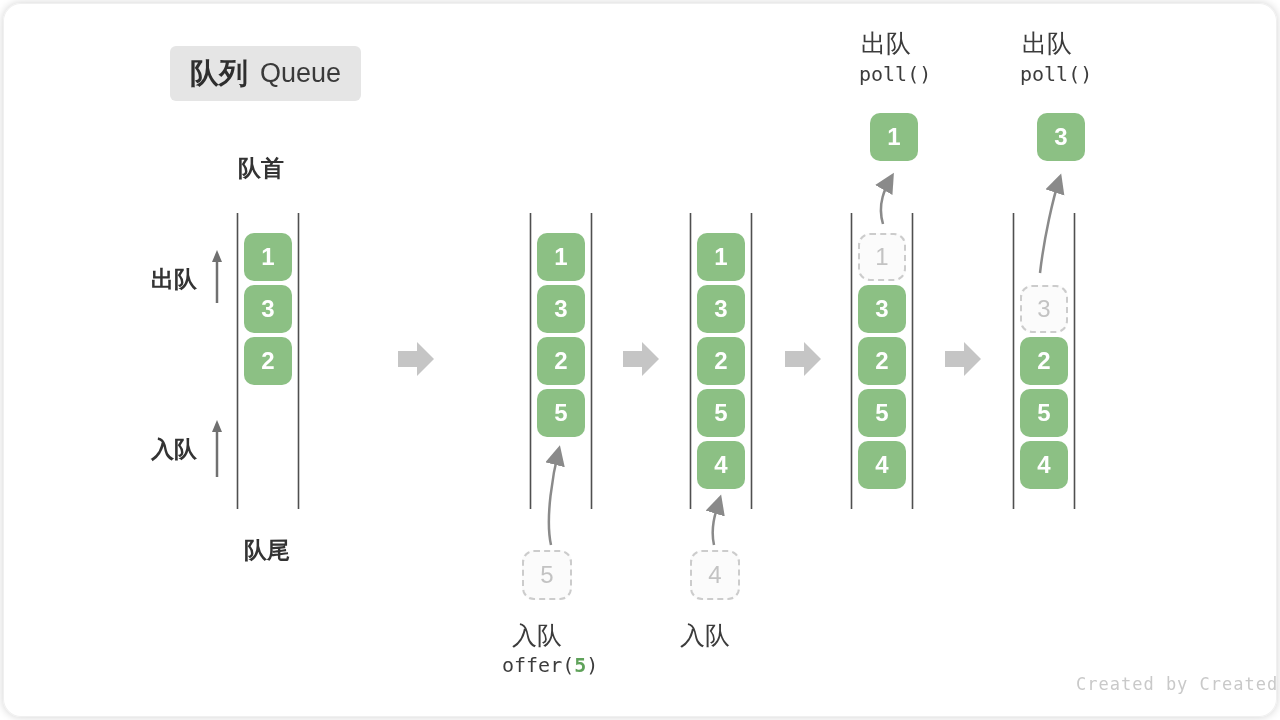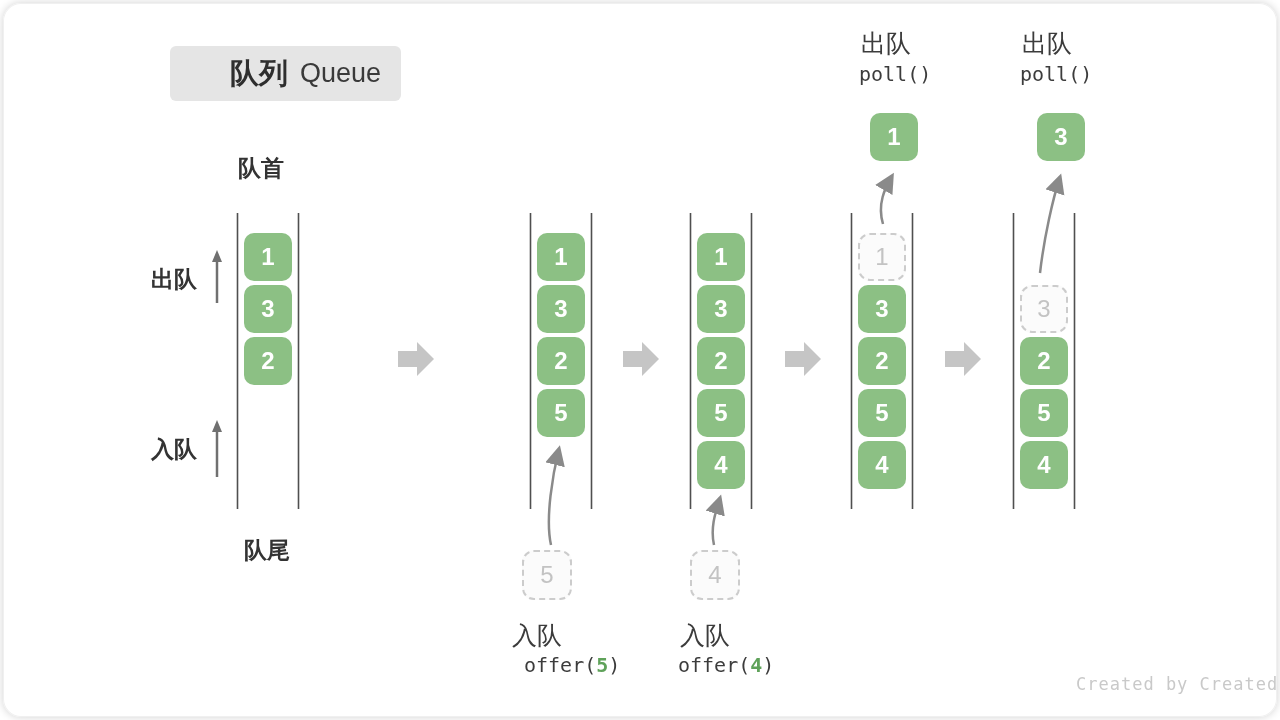--- a/index.html
+++ b/index.html
@@ -29,21 +29,21 @@
     font-size:17px;color:#c9c9c9;letter-spacing:1px;}
   svg{display:block;}
   .overlay{position:absolute;left:0;top:0;pointer-events:none;}
 </style>
 </head>
 <body>
 
 <div class="stage-wrap">
   <div class="card"></div>
 
-  <div class="abs badge" style="left:170px;top:46px;width:191px;height:55px;padding-left:40px;">
+  <div class="abs badge" style="left:170px;top:46px;width:191px;height:55px;">
     <span class="zh">队列</span>
     <span class="en">Queue</span>
   </div>
 
   <div class="abs side-label" style="left:238px;top:153px;">队首</div>
   <div class="abs side-label" style="left:244px;top:535px;">队尾</div>
   <div class="abs side-label" style="left:151px;top:264px;">出队</div>
   <div class="abs side-label" style="left:151px;top:434px;">入队</div>
 
   <svg class="overlay" width="1280" height="720">
@@ -115,24 +115,23 @@
   <div class="cell green" style="left:858px;top:441px;">4</div>
   <div class="cell green" style="left:870px;top:113px;">1</div>
 
   <div class="cell ghost" style="left:1020px;top:285px;">3</div>
   <div class="cell green" style="left:1020px;top:337px;">2</div>
   <div class="cell green" style="left:1020px;top:389px;">5</div>
   <div class="cell green" style="left:1020px;top:441px;">4</div>
   <div class="cell green" style="left:1037px;top:113px;">3</div>
 
   <div class="abs op-cjk" style="left:512px;top:619px;">入队</div>
-  <div class="abs code" style="left:524px;top:653px;"><span>offer(</span><span class="arg">5</span><span>)</span></div>
+  <div class="abs code" style="left:502px;top:653px;"><span>offer(</span><span class="arg">5</span><span>)</span></div>
 
   <div class="abs op-cjk" style="left:680px;top:619px;">入队</div>
-  <div class="abs code" style="left:678px;top:653px;"><span>offer(</span><span class="arg">4</span><span>)</span></div>
 
   <div class="abs op-cjk" style="left:861px;top:27px;">出队</div>
   <div class="abs code" style="left:859px;top:62px;">poll()</div>
 
   <div class="abs op-cjk" style="left:1022px;top:27px;">出队</div>
   <div class="abs code" style="left:1020px;top:62px;">poll()</div>
 
   <div class="abs watermark" style="left:1076px;top:674px;">Created by Created</div>
 </div>
 

